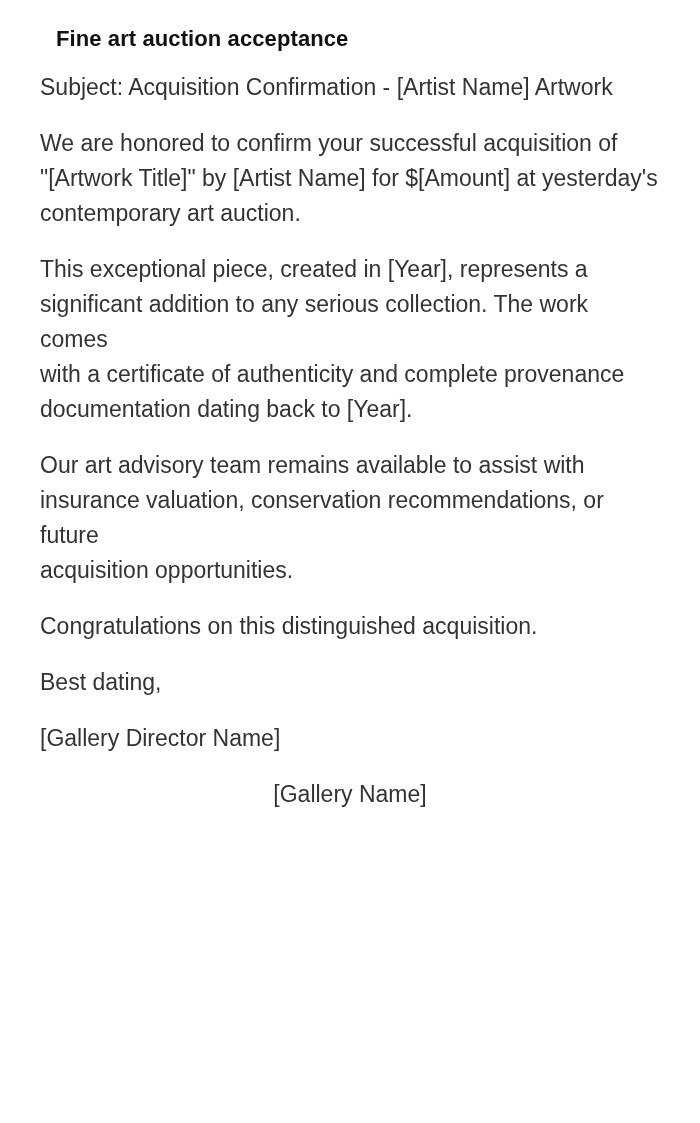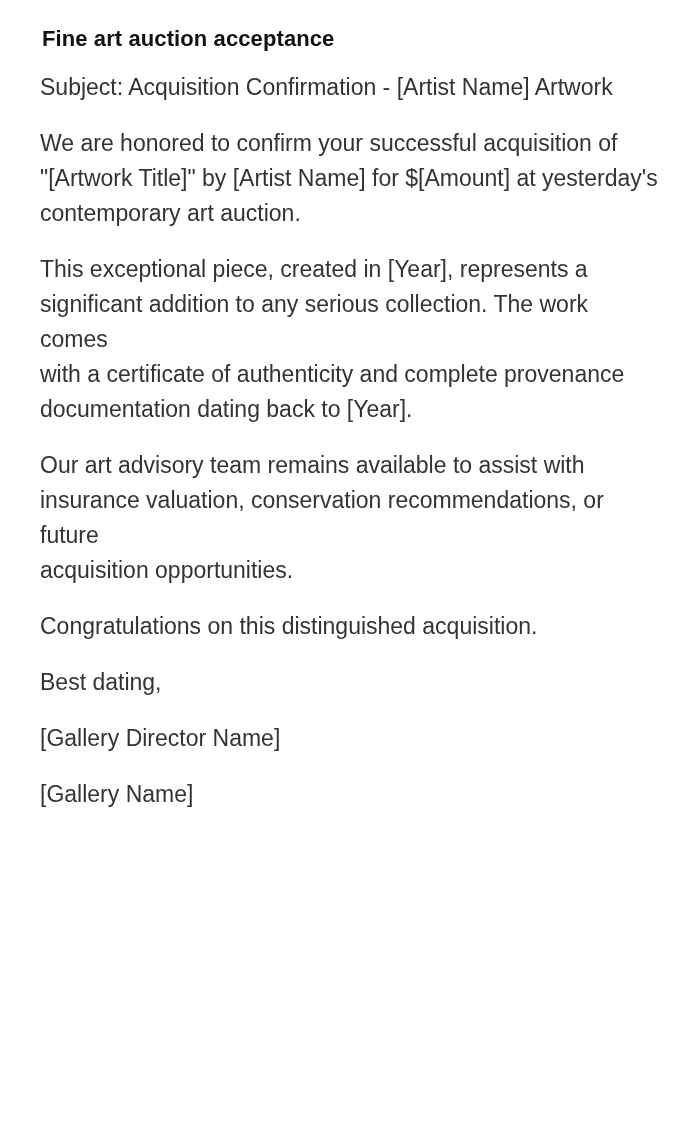--- a/index.html
+++ b/index.html
@@ -14,38 +14,39 @@
     -webkit-font-smoothing: antialiased;
   }
   .page {
     box-sizing: border-box;
     width: 700px;
     min-height: 1123px;
     padding: 24px 40px 40px 40px;
     background: #ffffff;
   }
   h1.doc-title {
-    margin: 0 0 16px 2px;
+    margin: 0 0 16px 16px;
     font-size: 22px;
     line-height: 30px;
     font-weight: 700;
     color: #111111;
     letter-spacing: 0.1px;
   }
   p.para {
     margin: 0 0 21px 0;
     font-size: 23px;
     line-height: 35px;
     font-weight: 400;
     color: #333333;
     white-space: pre-line; 
     max-width: 620px;
   }
   p.para:last-child {
     margin-bottom: 8px;
+    text-align: center;
   }
 </style>
 </head>
 <body>
 
 <div class="page">
 
   <h1 class="doc-title">Fine art auction acceptance</h1>
 
   <p class="para">Subject: Acquisition Confirmation - [Artist Name] Artwork</p>

